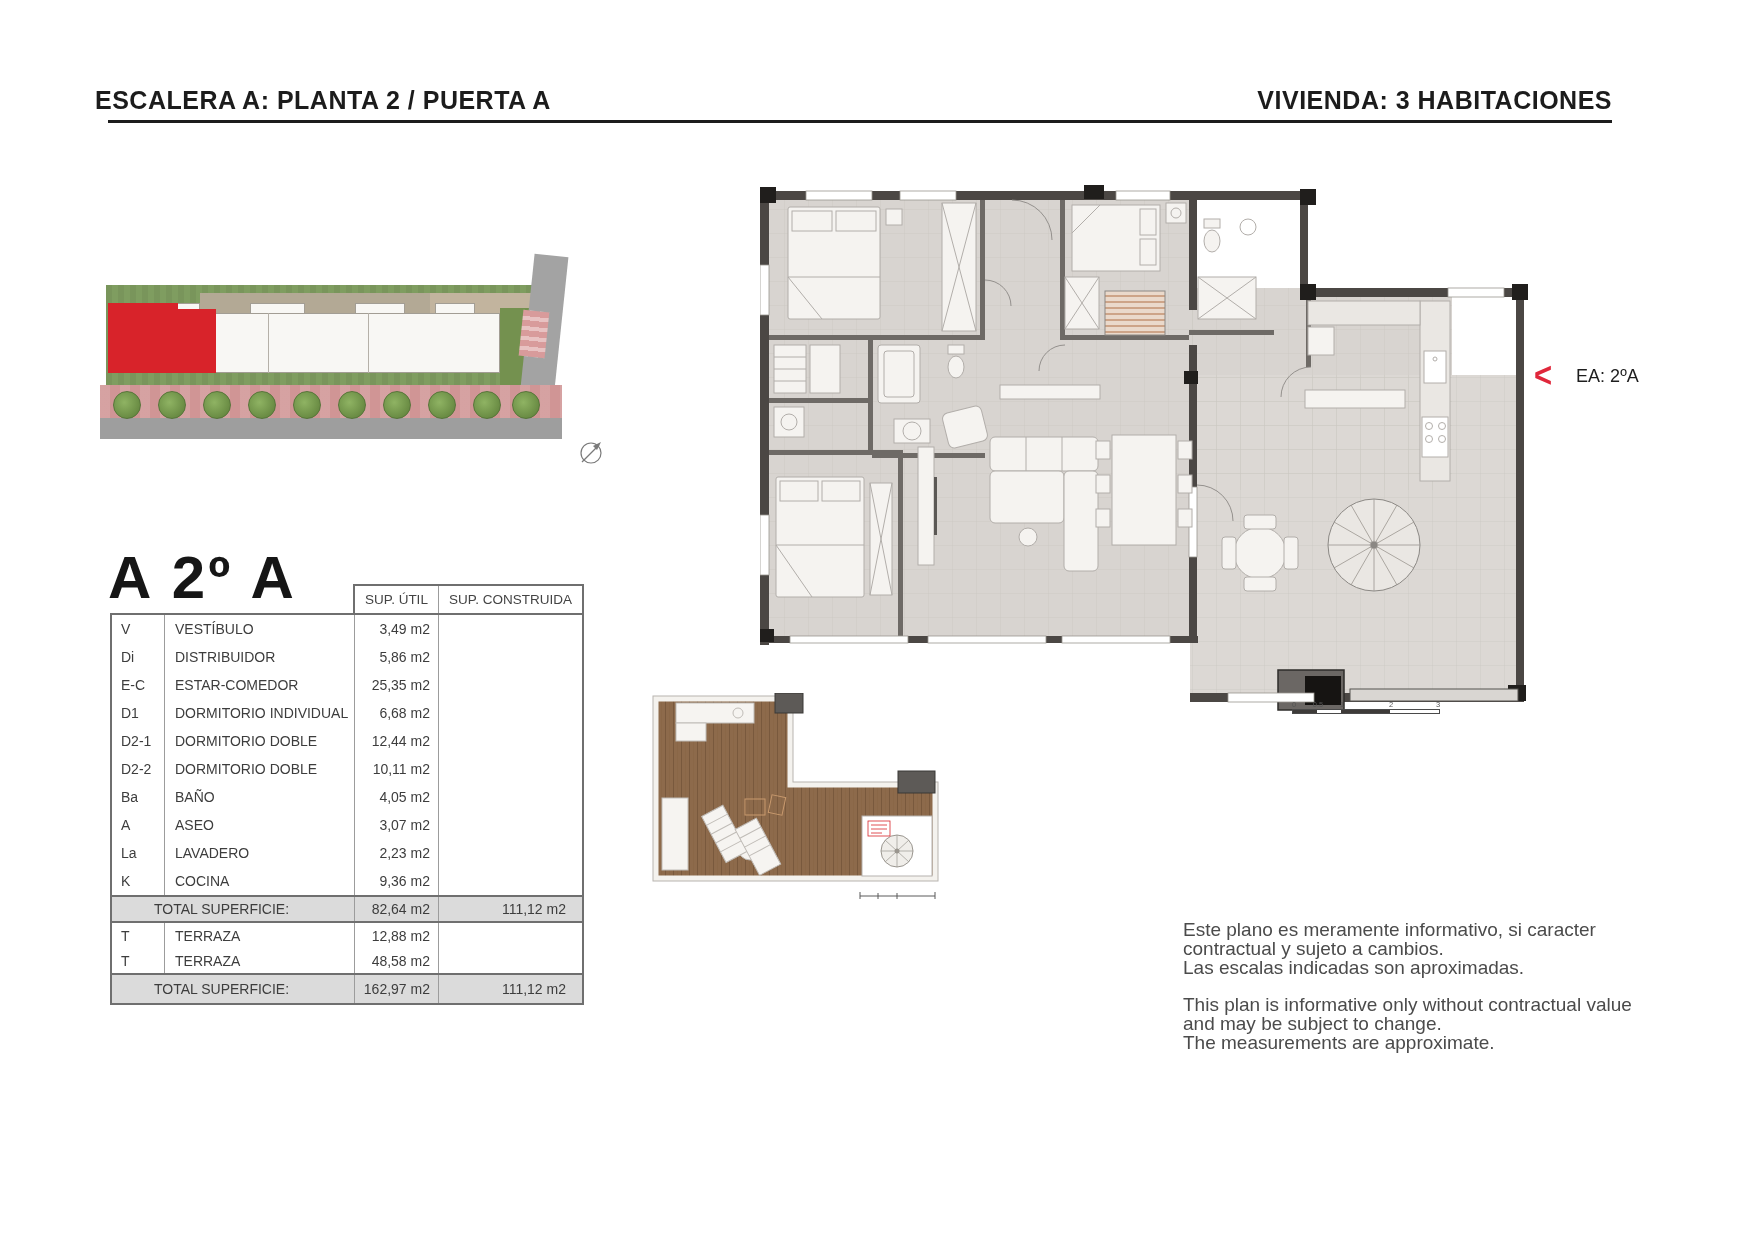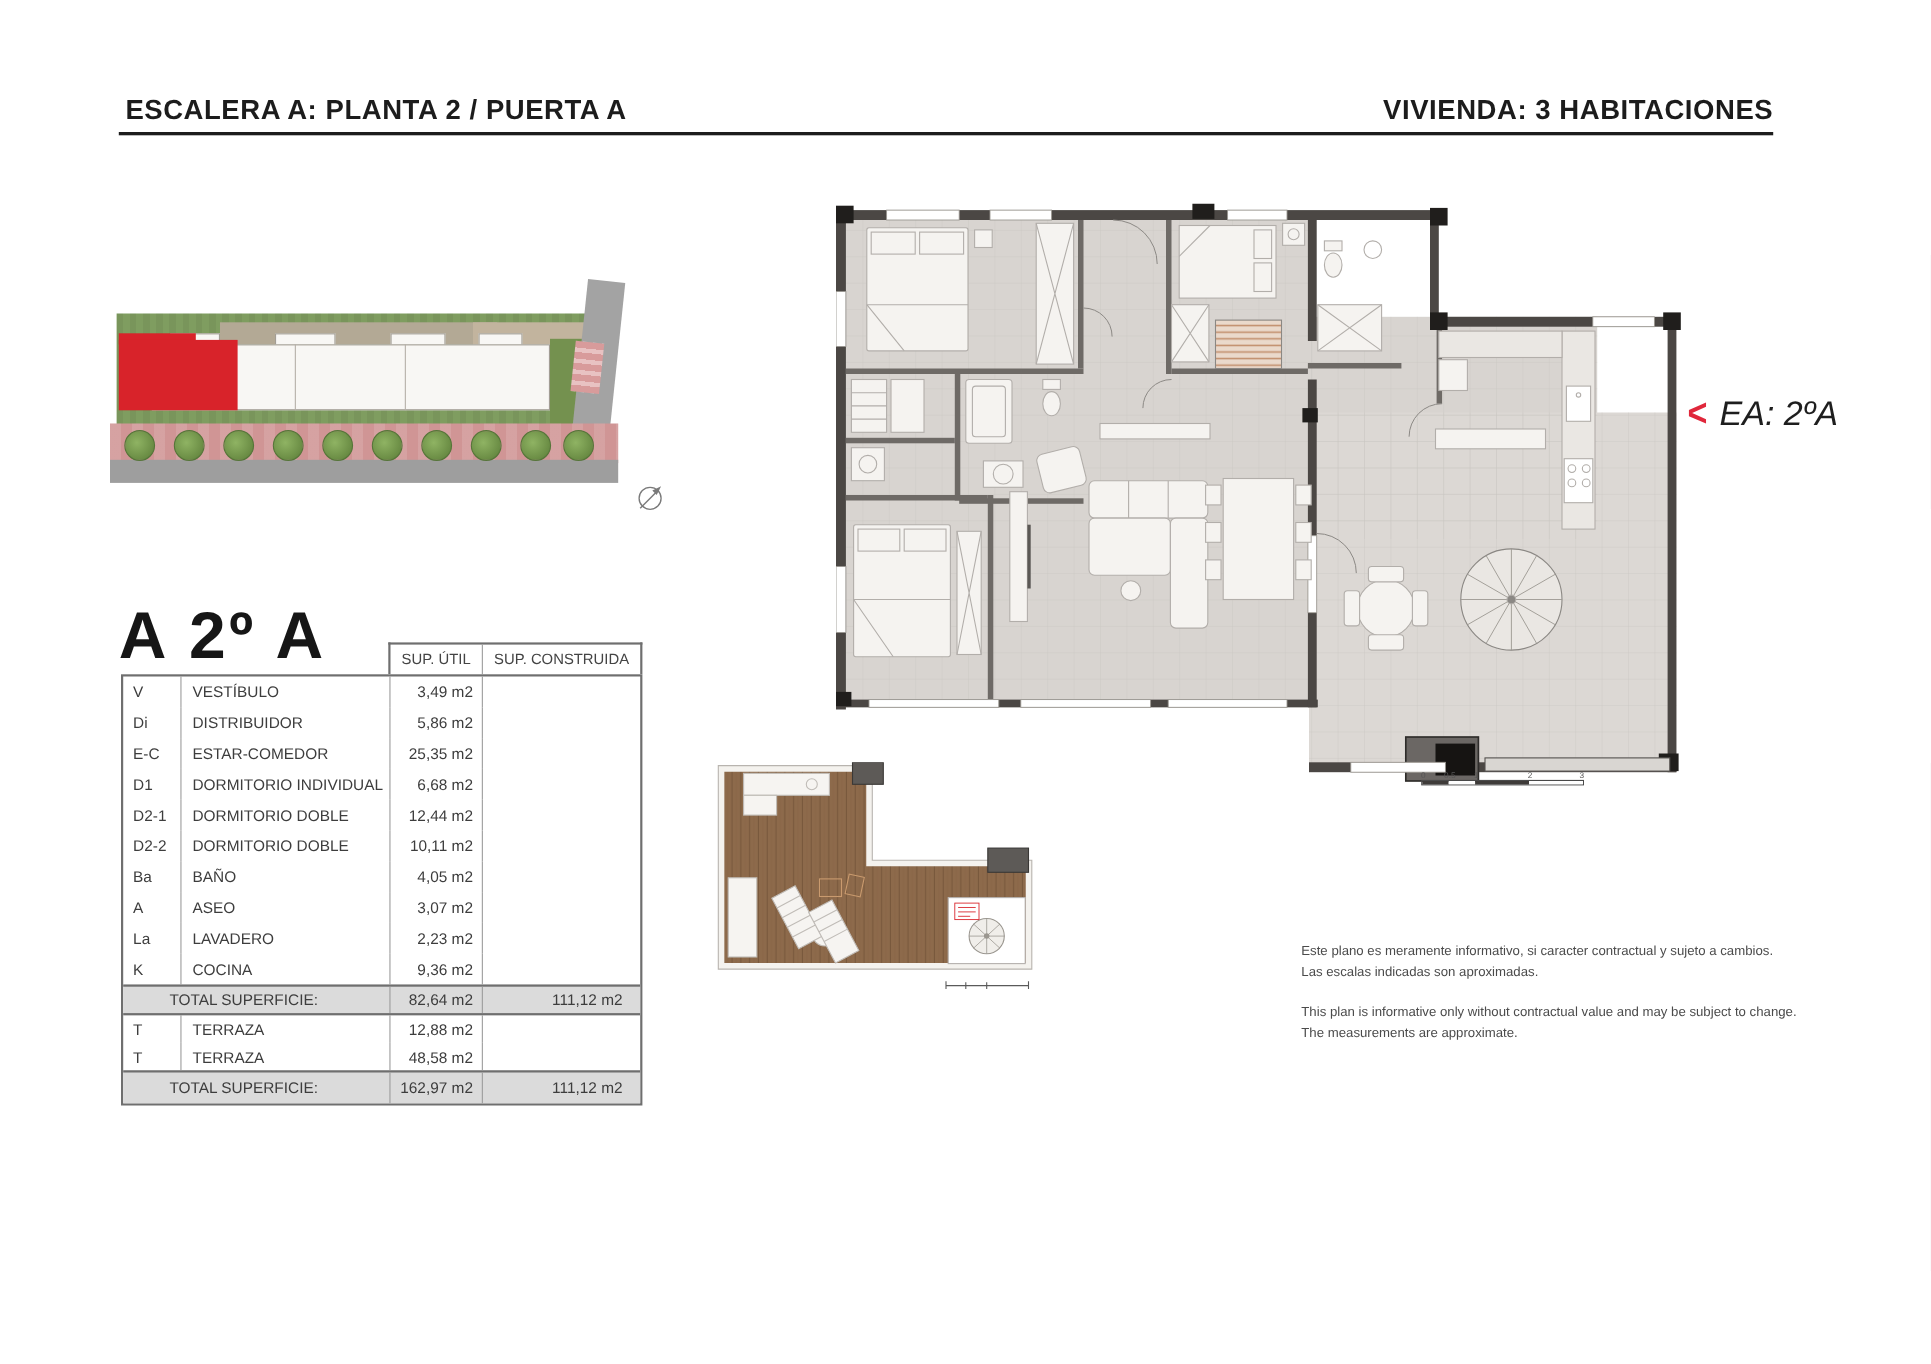--- a/index.html
+++ b/index.html
@@ -29,41 +29,41 @@
   .r-total { display:grid; grid-template-columns:243px 84px 147px; height:28px; align-items:center; background:#dbdbdb; border-top:2px solid #6f6f6f; border-bottom:2px solid #6f6f6f; }
   .r-total.last { height:30px; border-bottom:none; }
   .r-total .lab { padding-left:42px; border-right:1px solid #9c9c9c; height:100%; display:flex; align-items:center; }
 
   
   .tree { position:absolute; width:28px; height:28px; border-radius:50%; background:radial-gradient(circle at 40% 40%, #8fb363, #6a8c44 70%, #55753a); border:1px solid #567539; }
 
   
   .plan-tag { position:absolute; left:1534px; top:358px; display:flex; align-items:center; }
   .plan-tag .chev { color:#e0273b; font-size:31px; font-weight:bold; transform:scaleY(1.15); }
-  .plan-tag .lbl { margin-left:11px; font-size:31px; color:#1e1e1e;font-style:italic; }
+  .plan-tag .lbl { margin-left:24px; font-size:18px; color:#1e1e1e; }
 
   
   .scalebar { position:absolute; left:1292px; top:700px; width:150px; height:20px; font-size:7.5px; color:#555; }
   .scalebar .ticks span { position:absolute; top:0; transform:translateX(-50%); }
   .scalebar .bar { position:absolute; top:9px; left:0; width:148px; height:5px; border:1px solid #4a4a4a; display:flex; }
   .scalebar .bar i { display:block; height:100%; }
 
   
-  .disclaimer { position:absolute; left:1183px; top:855px; width:480px; font-size:12px; color:#4b4b4b; line-height:19px; }
+  .disclaimer { position:absolute; left:1183px; top:920px; width:480px; font-size:19px; color:#4b4b4b; line-height:19px; }
   .disclaimer .gap { height:18px; }
 
   
   .watermark { position:absolute; left:560px; top:758px; font-family:"DejaVu Serif", serif; font-size:118px; letter-spacing:34px; color:rgba(245,239,229,0.6); font-weight:bold; pointer-events:none; white-space:nowrap; }
 </style>
 </head>
 <body>
 
 <div class="page">
 
-  <div class="hdr" style="left:114px;">ESCALERA A: PLANTA 2 / PUERTA A</div>
+  <div class="hdr" style="left:95px;">ESCALERA A: PLANTA 2 / PUERTA A</div>
   <div class="hdr" style="right:143px;">VIVIENDA: 3 HABITACIONES</div>
   <div class="hdr-rule"></div>
 
   <div class="abs" style="left:100px; top:253px; width:462px; height:186px;">
     <div class="abs" style="left:6px; top:32px; width:446px; height:108px; background:#7f9d60; background-image:repeating-linear-gradient(90deg, rgba(0,0,0,0.05) 0 6px, transparent 6px 12px);"></div>
     <div class="abs" style="left:100px; top:40px; width:252px; height:20px; background:#b3a995;"></div>
     <div class="abs" style="left:330px; top:40px; width:118px; height:22px; background:#c2b49e;"></div>
     <div class="abs" style="left:400px; top:55px; width:50px; height:80px; background:#74914f;"></div>
     <div class="abs" style="left:425px; top:2px; width:34px; height:182px; background:#a3a3a3; transform:rotate(6deg);"></div>
     <div class="abs" style="left:421px; top:58px; width:26px; height:46px; background:repeating-linear-gradient(0deg,#d89b9b 0 6px,#e8c2c2 6px 10px); transform:rotate(6deg);"></div>

